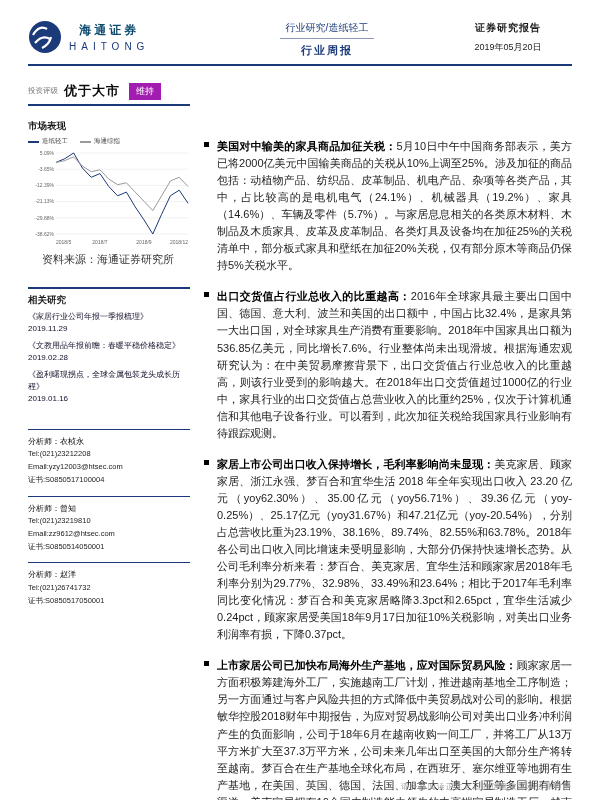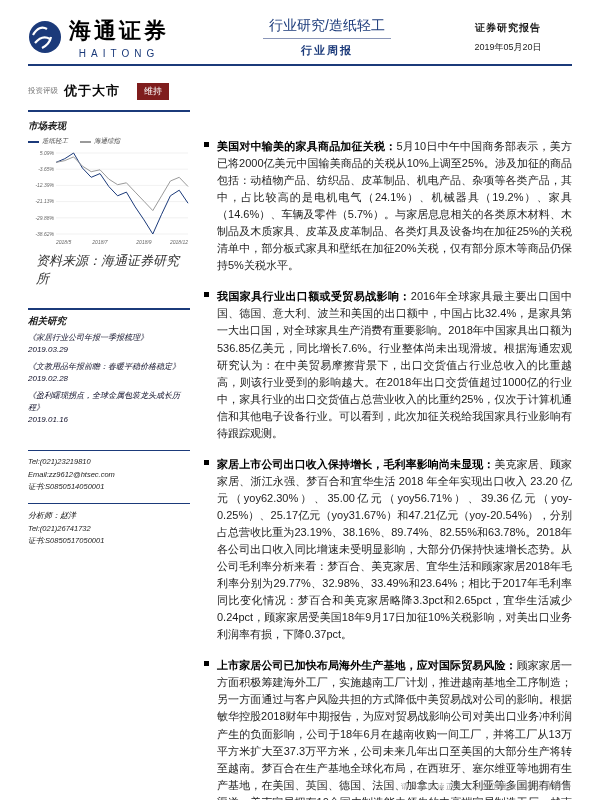--- a/index.html
+++ b/index.html
@@ -3,49 +3,49 @@
 <meta charset="utf-8">
 <style>
   html,body{margin:0;padding:0;background:#fff;}
   .page{position:relative;width:600px;height:800px;background:#fff;overflow:hidden;
         font-family:"Liberation Sans","DejaVu Sans",sans-serif;color:#222;}
 
   
   .hdr{position:absolute;left:28px;right:28px;top:14px;height:46px;display:flex;align-items:center;}
   .brand{display:flex;align-items:center;gap:7px;width:182px;}
   .brand-text{display:flex;flex-direction:column;align-items:center;}
-  .brand-cn{font-size:22px;font-weight:bold;color:#000000;letter-spacing:3px;}
+  .brand-cn{font-size:12px;font-weight:bold;color:#0c4a6e;letter-spacing:3px;}
   .brand-en{font-size:10px;color:#1b3a7a;letter-spacing:5px;margin-top:2px;}
   .hdr-center{flex:1;text-align:center;color:#1b3a7a;}
-  .hc1{font-size:14px;display:inline-block;padding:0 6px 3px;border-bottom:1px solid #8a96b8;}
+  .hc1{font-size:10px;display:inline-block;padding:0 6px 3px;border-bottom:1px solid #8a96b8;}
   .hc2{font-size:11px;font-weight:bold;letter-spacing:2px;margin-top:4px;}
   .hdr-right{width:128px;text-align:center;}
   .hr1{font-size:10px;font-weight:bold;color:#1a1a1a;letter-spacing:1px;}
   .hr2{font-size:9px;color:#222;margin-top:6px;}
   .hdr-rule{position:absolute;left:28px;right:28px;top:64px;height:2px;background:#1b3a7a;}
 
   
   .rating{position:absolute;left:28px;top:78px;width:162px;height:26px;display:flex;align-items:center;
-          gap:6px;border-bottom:2px solid #1b3a7a;padding-bottom:6px;}
+          gap:6px;border-bottom:2px solid #1b3a7a;}
   .rating-label{font-size:7.5px;color:#777;}
   .rating-value{font-size:13px;font-weight:bold;letter-spacing:1px;color:#0a0a0a;}
-  .rating-badge{background:#7f1d1d;color:#fff;font-size:9px;padding:2px 7px;margin-left:11px;}
+  .rating-badge{background:#a21caf;color:#fff;font-size:9px;padding:2px 7px;margin-left:3px;}
 
   
   .main-title{position:absolute;left:204px;top:84px;margin:0;font-size:19px;color:#bf0000;
               letter-spacing:1.5px;font-weight:bold;font-family:"Liberation Serif","DejaVu Serif",serif;}
 
   
-  .sidebar{position:absolute;left:28px;top:116px;width:162px;font-style:italic;}
+  .sidebar{position:absolute;left:28px;top:116px;width:162px;}
   .sec-h{font-size:9.5px;font-weight:bold;color:#1a1a1a;margin:4px 0;}
   .legend{display:flex;gap:12px;font-size:6.5px;color:#444;margin:2px 0 1px;align-items:center;}
   .legend-item{display:flex;align-items:center;}
   .legend-swatch{display:inline-block;width:11px;height:2px;margin-right:3px;background:#888;}
   .chart{width:162px;height:100px;display:block;}
-  .source{font-size:13px;color:#333;margin:5px 8px 12px;}
+  .source{font-size:11px;color:#333;margin:5px 14px 12px;}
   .related-h{border-top:2px solid #1b3a7a;padding-top:5px;margin-top:20px;}
   .rel-item{margin-bottom:7px;}
   .rel-title{font-size:8px;color:#10102a;line-height:1.4;}
   .rel-date{font-size:8px;color:#10102a;margin-top:2px;}
   .analysts{margin-top:26px;}
   .analyst{border-top:1px solid #1b3a7a;margin-top:9px;padding-top:5px;font-size:7.5px;
            color:#222;line-height:1.7;}
   .an-name{font-size:8px;color:#0a0a0a;}
 
   
@@ -127,53 +127,60 @@
         <polyline points="28.0,15.4 36.8,11.7 45.6,6.0 54.4,21.0 63.2,30.3 72.0,26.6 80.8,39.5 89.6,48.8 98.4,45.1 107.2,59.9 116.0,72.9 124.8,87.0 133.6,67.3 142.4,48.8 151.2,43.2 160.0,56.2" fill="none" stroke="#1b3a7a" stroke-width="1"></polyline>
         <polyline points="28.0,15.4 36.8,13.6 45.6,9.9 54.4,19.1 63.2,24.7 72.0,22.8 80.8,32.1 89.6,37.7 98.4,35.8 107.2,45.1 116.0,54.3 124.8,63.6 133.6,48.8 142.4,34.0 151.2,30.3 160.0,39.5" fill="none" stroke="#9a9a9a" stroke-width="1"></polyline>
       </svg>
 
     <div class="source">资料来源：海通证券研究所</div>
 
     <div class="sec-h related-h">相关研究</div>
 
     <div class="rel-item">
       <div class="rel-title">《家居行业公司年报一季报梳理》</div>
-      <div class="rel-date">2019.03.29</div>
+      <div class="rel-date">2019.11.29</div>
     </div>
     <div class="rel-item">
       <div class="rel-title">《文教用品年报前瞻：春暖平稳价格稳定》</div>
       <div class="rel-date">2019.02.28</div>
     </div>
     <div class="rel-item">
       <div class="rel-title">《盈利曙现拐点，全球金属包装龙头成长历程》</div>
       <div class="rel-date">2019.01.16</div>
     </div>
 
     <div class="analysts">
       <div class="analyst">
+        <div class="an-name">分析师：衣桢永</div>
+        <div>Tel:(021)23212208</div>
+        <div>Email:yzy12003@htsec.com</div>
+        <div>证书:S0850517100004</div>
+      </div>
+      <div class="analyst">
+        <div class="an-name">分析师：曾知</div>
         <div>Tel:(021)23219810</div>
         <div>Email:zz9612@htsec.com</div>
         <div>证书:S0850514050001</div>
       </div>
       <div class="analyst">
         <div class="an-name">分析师：赵洋</div>
         <div>Tel:(021)26741732</div>
         <div>证书:S0850517050001</div>
       </div>
     </div>
   </div>
 
   <div class="main">
     <div class="bullet">
       <span class="sq"></span>
       <p><b>美国对中输美的家具商品加征关税：</b><span>5月10日中午中国商务部表示，美方已将2000亿美元中国输美商品的关税从10%上调至25%。涉及加征的商品包括：动植物产品、纺织品、皮革制品、机电产品、杂项等各类产品，其中，占比较高的是电机电气（24.1%）、机械器具（19.2%）、家具（14.6%）、车辆及零件（5.7%）。与家居息息相关的各类原木材料、木制品及木质家具、皮革及皮革制品、各类灯具及设备均在加征25%的关税清单中，部分板式家具和壁纸在加征20%关税，仅有部分原木等商品仍保持5%关税水平。</span></p>
     </div>
     <div class="bullet">
       <span class="sq"></span>
-      <p><b>我国家具行业出口额或受贸易战影响：</b><span>2016年全球家具最主要出口国中国、德国、意大利、波兰和美国的出口额中，中国占比32.4%，是家具第一大出口国，对全球家具生产消费有重要影响。2018年中国家具出口额为536.85亿美元，同比增长7.6%。行业整体尚未出现滑坡。根据海通宏观研究认为：在中美贸易摩擦背景下，出口交货值占行业总收入的比重越高，则该行业受到的影响越大。在2018年出口交货值超过1000亿的行业中，家具行业的出口交货值占总营业收入的比重约25%，仅次于计算机通信和其他电子设备行业。可以看到，此次加征关税给我国家具行业影响有待跟踪观测。</span></p>
+      <p><b>出口交货值占行业总收入的比重越高：</b><span>2016年全球家具最主要出口国中国、德国、意大利、波兰和美国的出口额中，中国占比32.4%，是家具第一大出口国，对全球家具生产消费有重要影响。2018年中国家具出口额为536.85亿美元，同比增长7.6%。行业整体尚未出现滑坡。根据海通宏观研究认为：在中美贸易摩擦背景下，出口交货值占行业总收入的比重越高，则该行业受到的影响越大。在2018年出口交货值超过1000亿的行业中，家具行业的出口交货值占总营业收入的比重约25%，仅次于计算机通信和其他电子设备行业。可以看到，此次加征关税给我国家具行业影响有待跟踪观测。</span></p>
     </div>
     <div class="bullet">
       <span class="sq"></span>
       <p><b>家居上市公司出口收入保持增长，毛利率影响尚未显现：</b><span>美克家居、顾家家居、浙江永强、梦百合和宜华生活 2018 年全年实现出口收入 23.20 亿元（yoy62.30%）、35.00亿元（yoy56.71%）、39.36亿元（yoy-0.25%）、25.17亿元（yoy31.67%）和47.21亿元（yoy-20.54%），分别占总营收比重为23.19%、38.16%、89.74%、82.55%和63.78%。2018年各公司出口收入同比增速未受明显影响，大部分仍保持快速增长态势。从公司毛利率分析来看：梦百合、美克家居、宜华生活和顾家家居2018年毛利率分别为29.77%、32.98%、33.49%和23.64%；相比于2017年毛利率同比变化情况：梦百合和美克家居略降3.3pct和2.65pct，宜华生活减少0.24pct，顾家家居受美国18年9月17日加征10%关税影响，对美出口业务利润率有损，下降0.37pct。</span></p>
     </div>
     <div class="bullet">
       <span class="sq"></span>
       <p><b>上市家居公司已加快布局海外生产基地，应对国际贸易风险：</b><span>顾家家居一方面积极筹建海外工厂，实施越南工厂计划，推进越南基地全工序制造；另一方面通过与客户风险共担的方式降低中美贸易战对公司的影响。根据敏华控股2018财年中期报告，为应对贸易战影响公司对美出口业务冲利润产生的负面影响，公司于18年6月在越南收购一间工厂，并将工厂从13万平方米扩大至37.3万平方米，公司未来几年出口至美国的大部分生产将转至越南。梦百合在生产基地全球化布局，在西班牙、塞尔维亚等地拥有生产基地，在美国、英国、德国、法国、加拿大、澳大利亚等多国拥有销售渠道。美克家居拥有10个国内制造能力领先的中高端家居制造工厂，越南以及美国制造基地，将M.U.S.T公司和越南木材公司作为对北美市场的主要供应源。宜华生活则选择进一步拓展非美地区的出口业务，提高内销业务比例。</span></p>
     </div>
     <div class="bullet">

